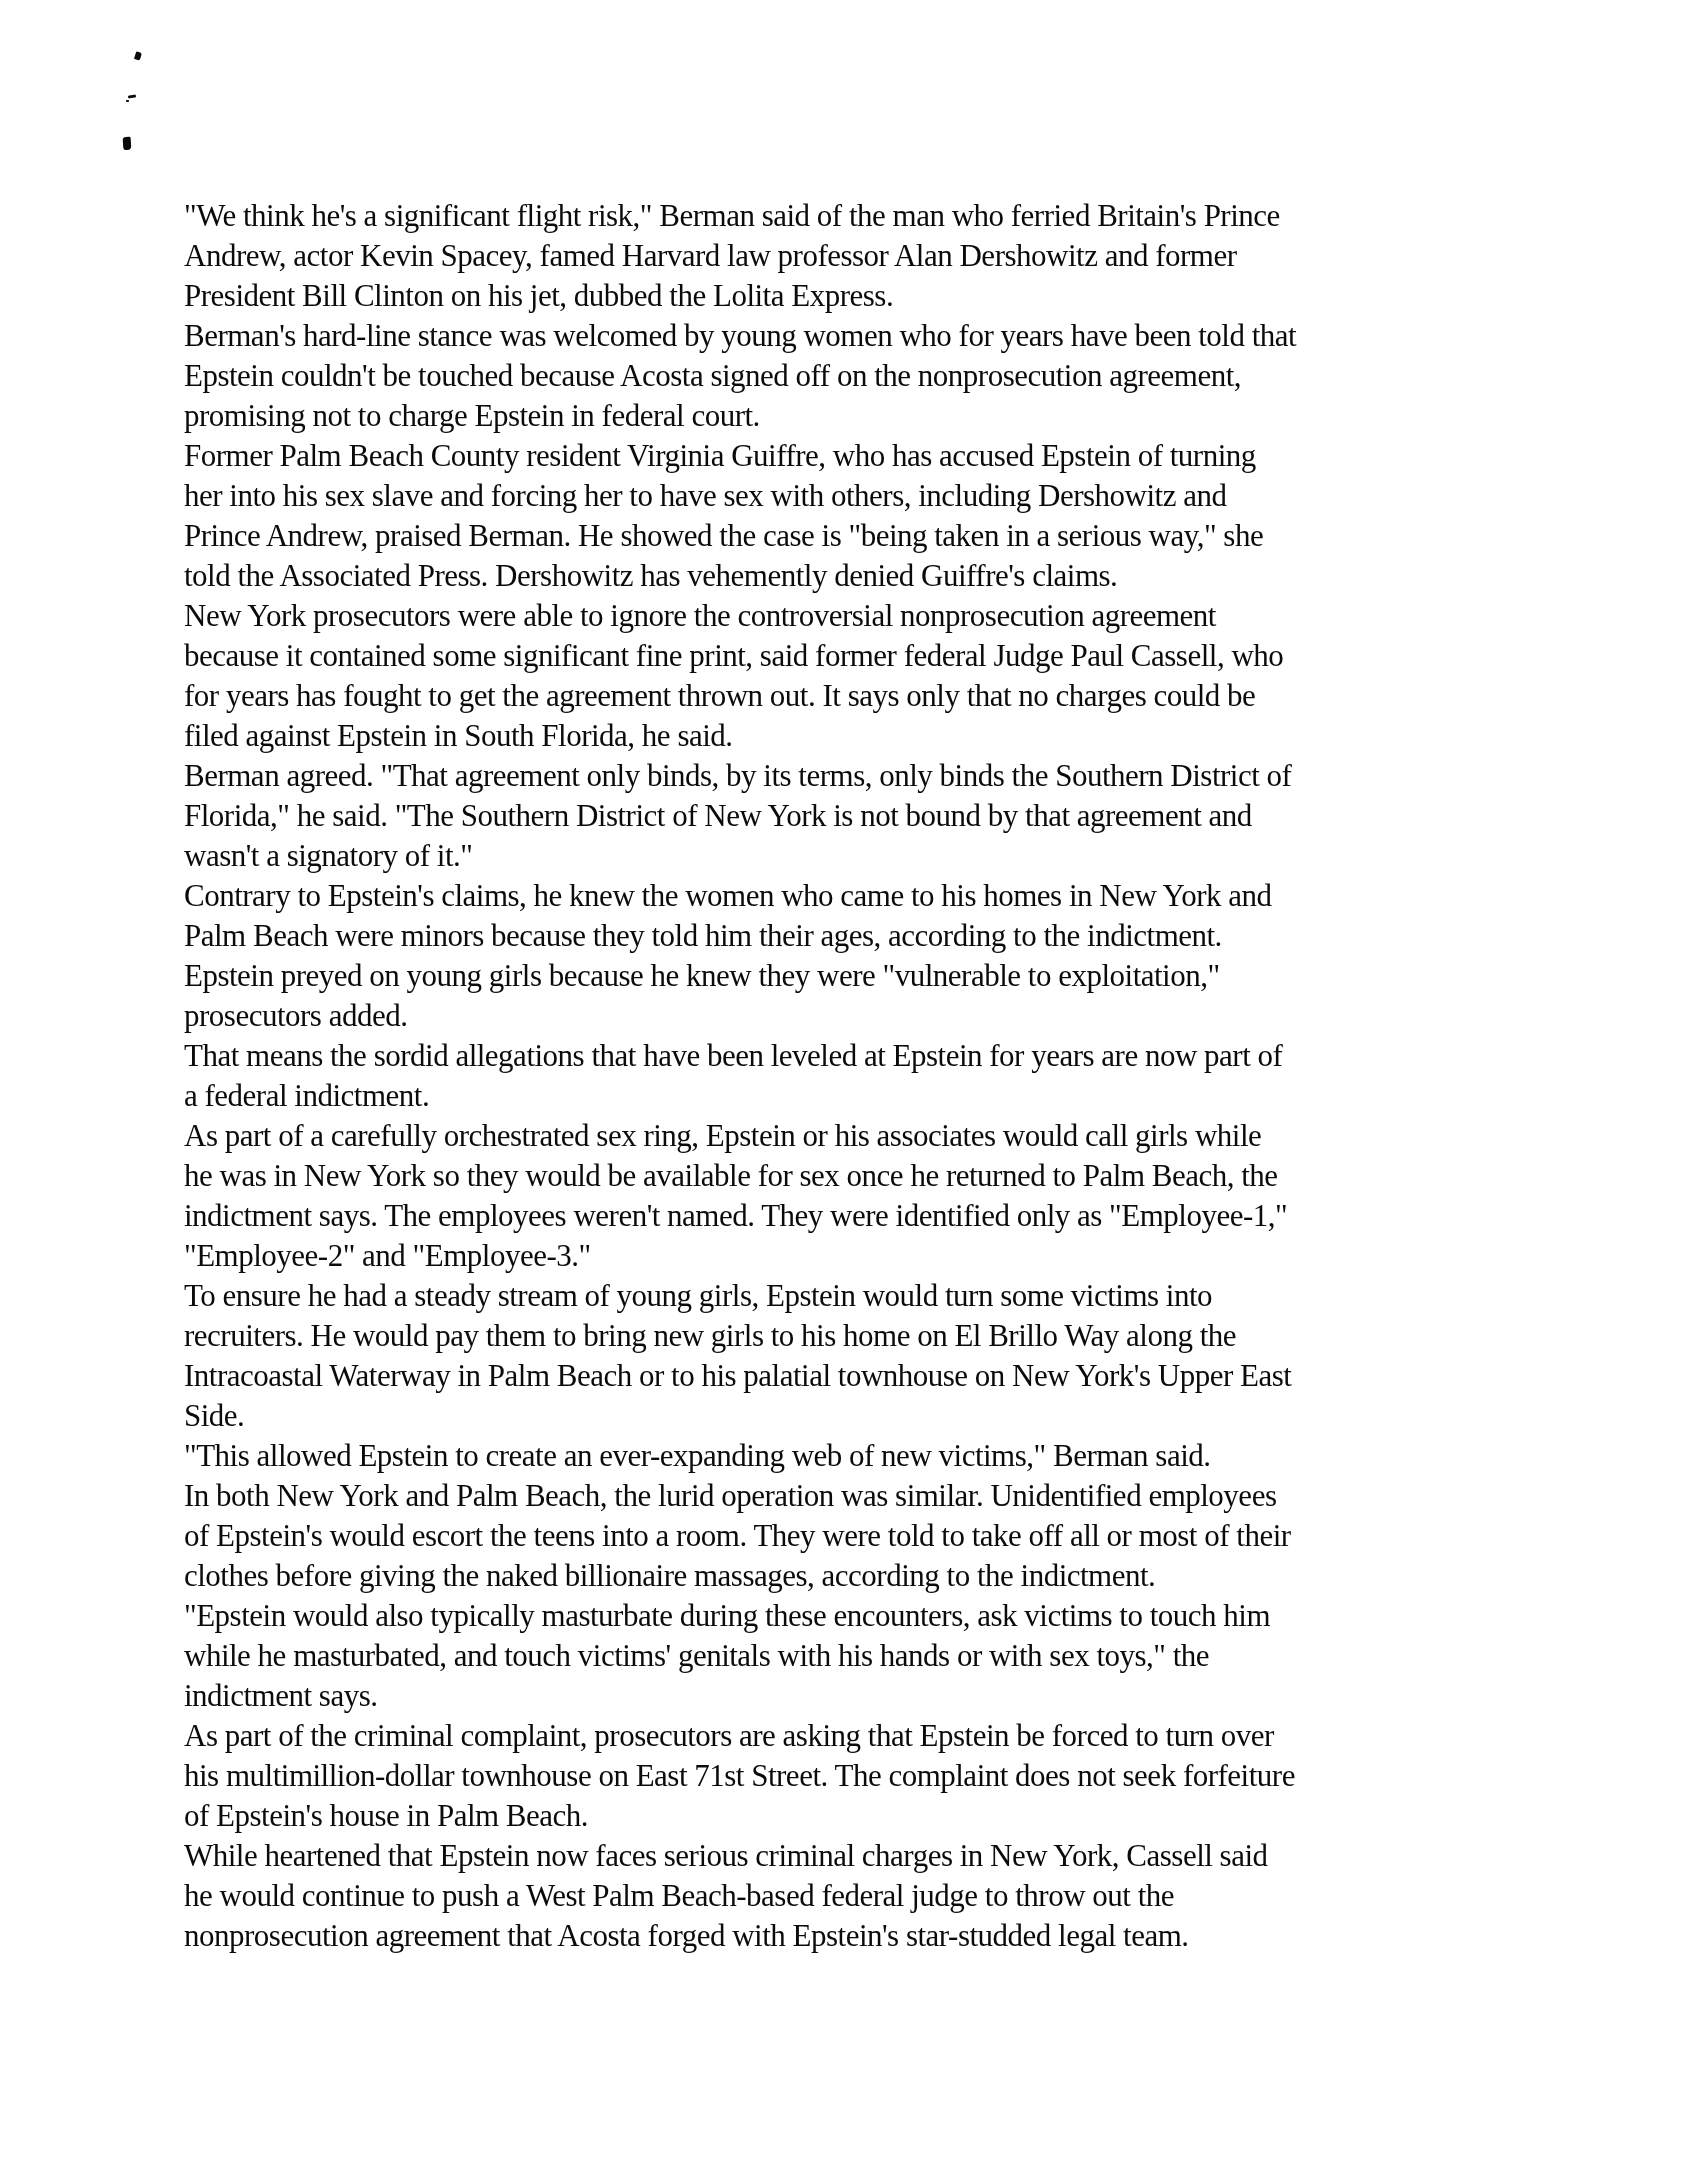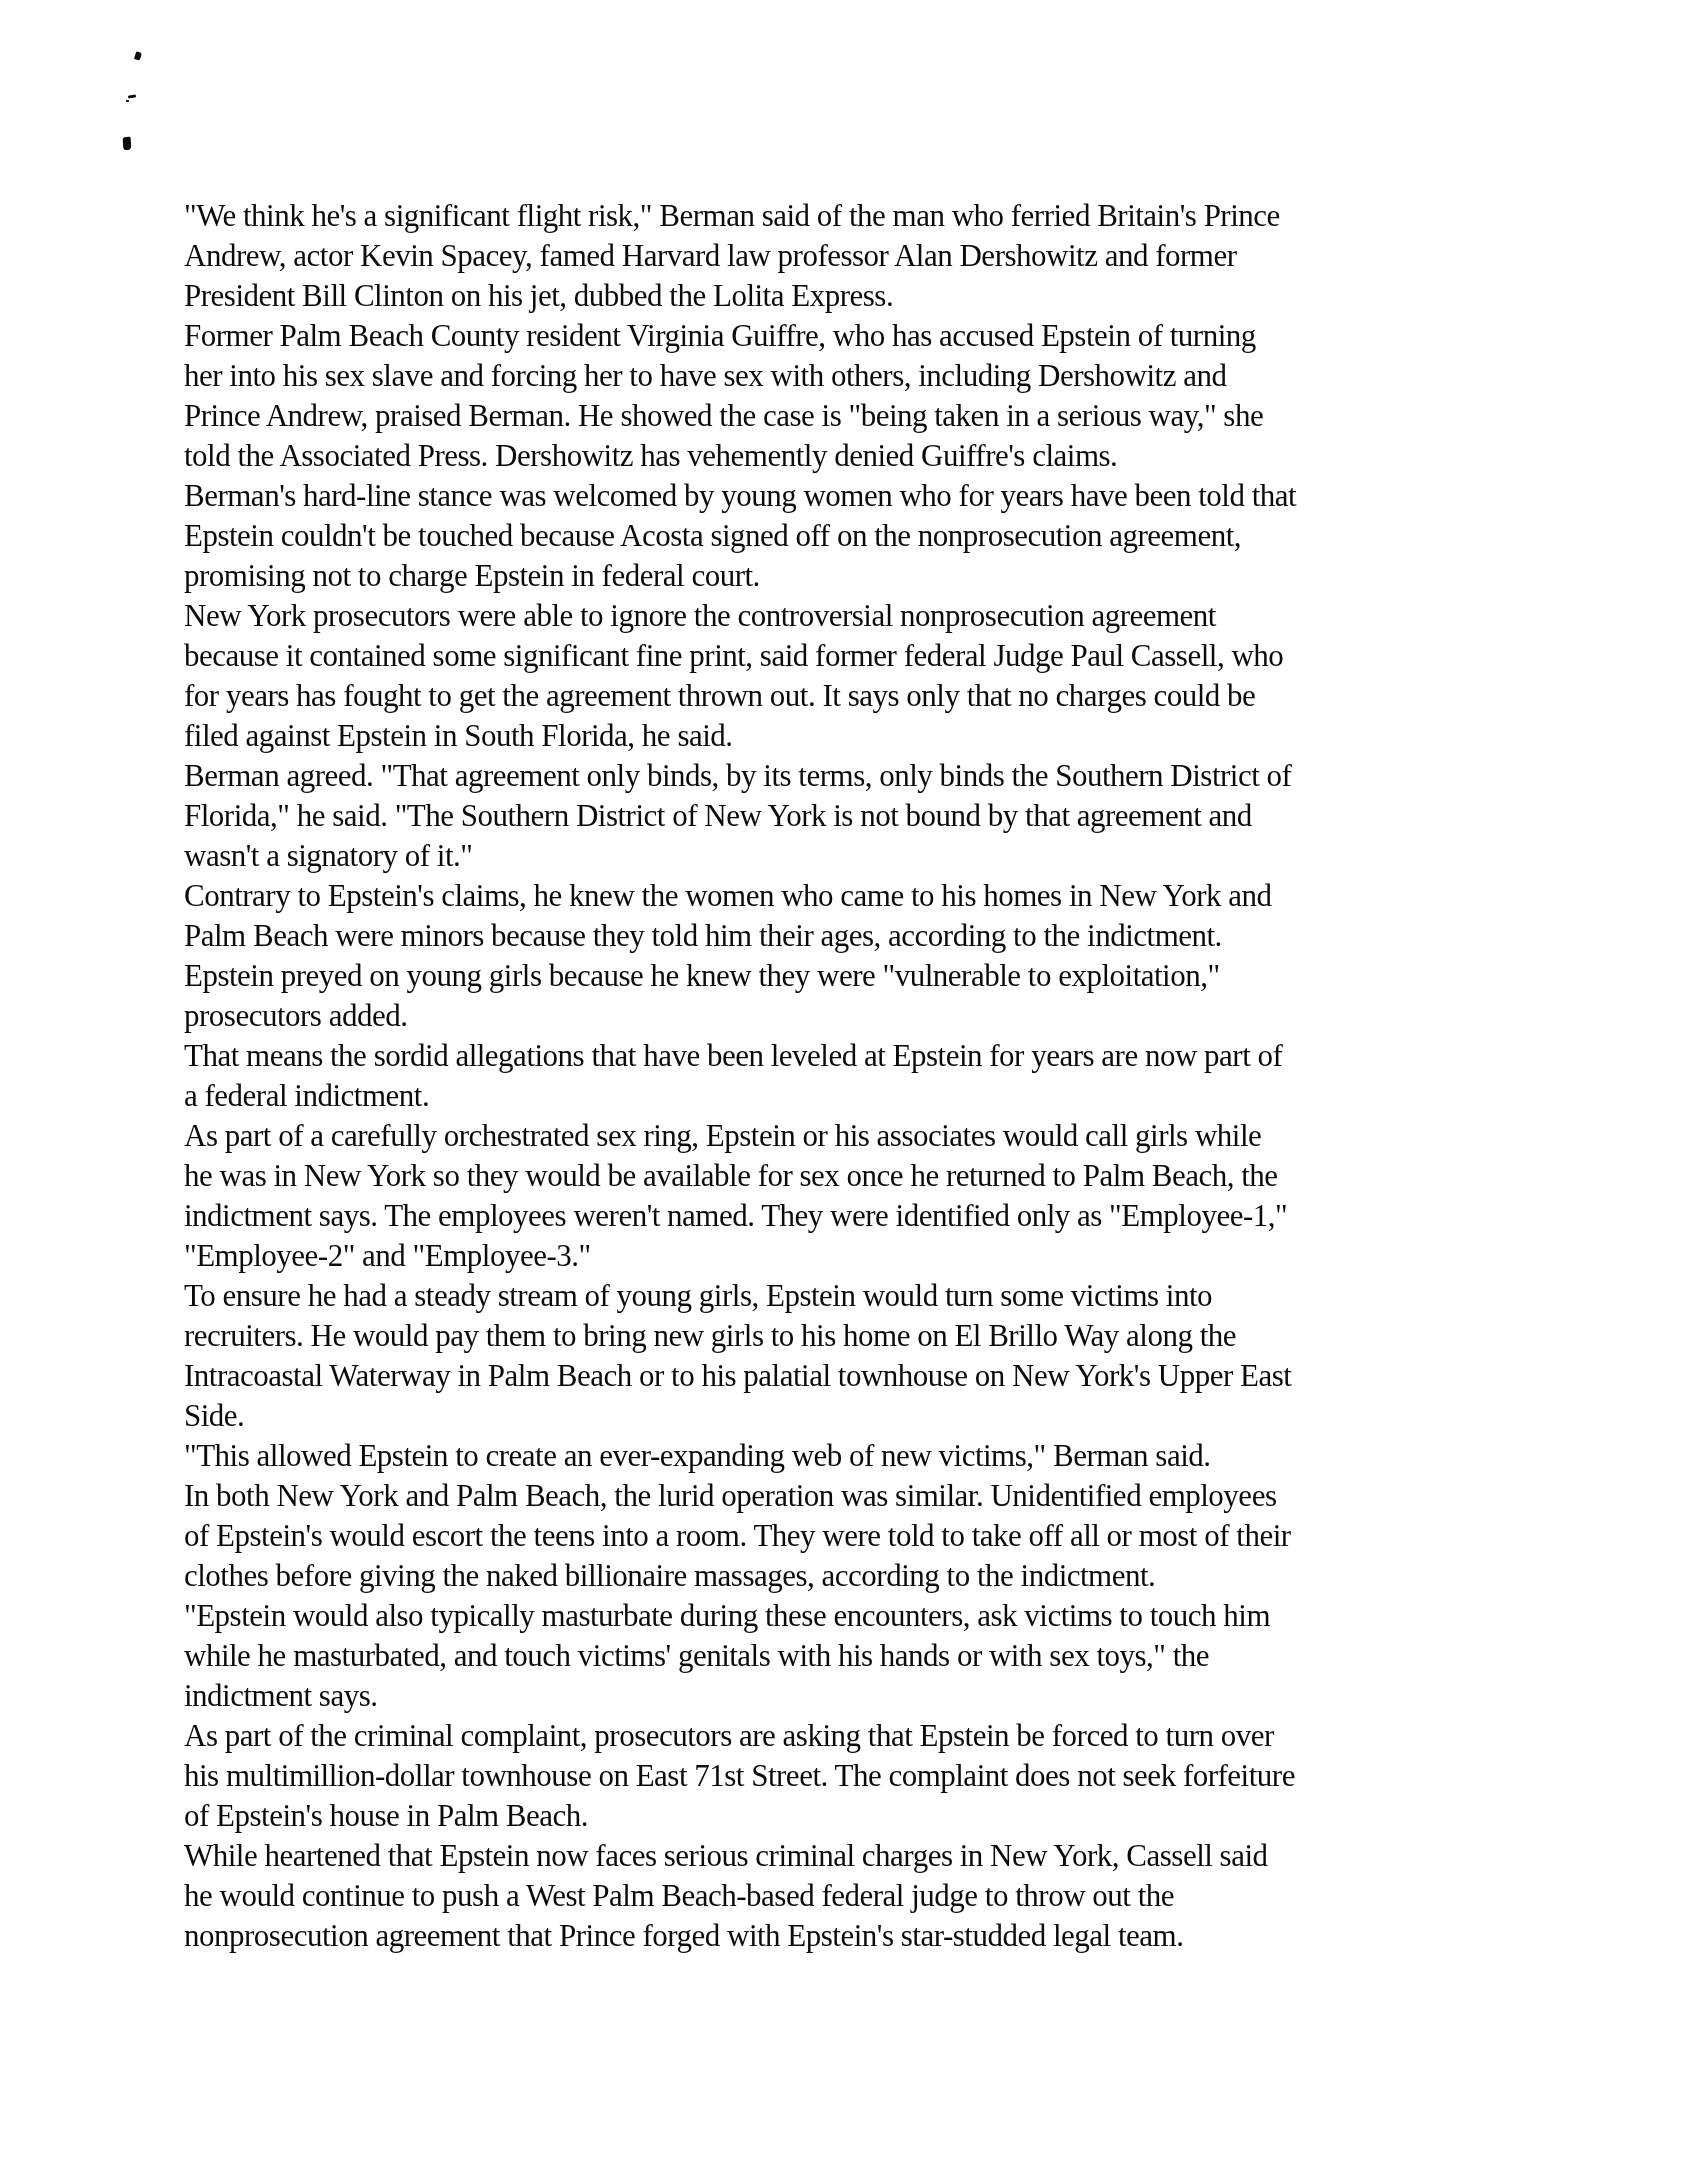--- a/index.html
+++ b/index.html
@@ -67,27 +67,27 @@
 
   <span class="speck speck-1"></span>
   <span class="speck speck-2a"></span>
   <span class="speck speck-2b"></span>
   <span class="speck speck-3"></span>
 
   <div class="textblock">
     <p>"We think he's a significant flight risk," Berman said of the man who ferried Britain's Prince
 Andrew, actor Kevin Spacey, famed Harvard law professor Alan Dershowitz and former
 President Bill Clinton on his jet, dubbed the Lolita Express.</p>
+    <p>Berman's hard-line stance was welcomed by young women who for years have been told that
+Epstein couldn't be touched because Acosta signed off on the nonprosecution agreement,
+promising not to charge Epstein in federal court.</p>
     <p>Former Palm Beach County resident Virginia Guiffre, who has accused Epstein of turning
 her into his sex slave and forcing her to have sex with others, including Dershowitz and
 Prince Andrew, praised Berman. He showed the case is "being taken in a serious way," she
 told the Associated Press. Dershowitz has vehemently denied Guiffre's claims.</p>
-    <p>Berman's hard-line stance was welcomed by young women who for years have been told that
-Epstein couldn't be touched because Acosta signed off on the nonprosecution agreement,
-promising not to charge Epstein in federal court.</p>
     <p>New York prosecutors were able to ignore the controversial nonprosecution agreement
 because it contained some significant fine print, said former federal Judge Paul Cassell, who
 for years has fought to get the agreement thrown out. It says only that no charges could be
 filed against Epstein in South Florida, he said.</p>
     <p>Berman agreed. "That agreement only binds, by its terms, only binds the Southern District of
 Florida," he said. "The Southern District of New York is not bound by that agreement and
 wasn't a signatory of it."</p>
     <p>Contrary to Epstein's claims, he knew the women who came to his homes in New York and
 Palm Beach were minors because they told him their ages, according to the indictment.
 Epstein preyed on young girls because he knew they were "vulnerable to exploitation,"
@@ -107,17 +107,17 @@
 of Epstein's would escort the teens into a room. They were told to take off all or most of their
 clothes before giving the naked billionaire massages, according to the indictment.</p>
     <p>"Epstein would also typically masturbate during these encounters, ask victims to touch him
 while he masturbated, and touch victims' genitals with his hands or with sex toys," the
 indictment says.</p>
     <p>As part of the criminal complaint, prosecutors are asking that Epstein be forced to turn over
 his multimillion-dollar townhouse on East 71st Street. The complaint does not seek forfeiture
 of Epstein's house in Palm Beach.</p>
     <p>While heartened that Epstein now faces serious criminal charges in New York, Cassell said
 he would continue to push a West Palm Beach-based federal judge to throw out the
-nonprosecution agreement that Prince forged with Epstein's star-studded legal team.</p>
+nonprosecution agreement that Acosta forged with Epstein's star-studded legal team.</p>
   </div>
 
 </div>
 
 
 </body></html>

